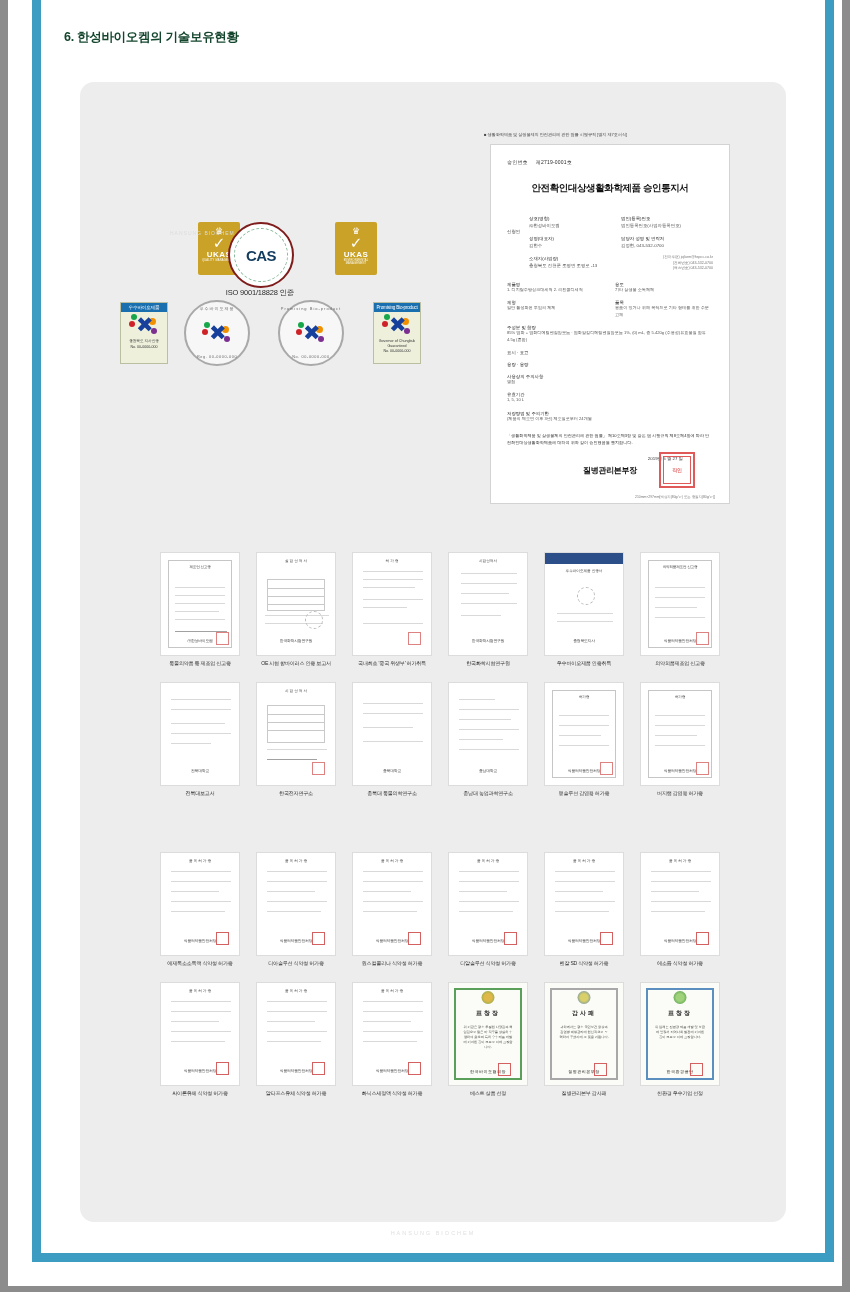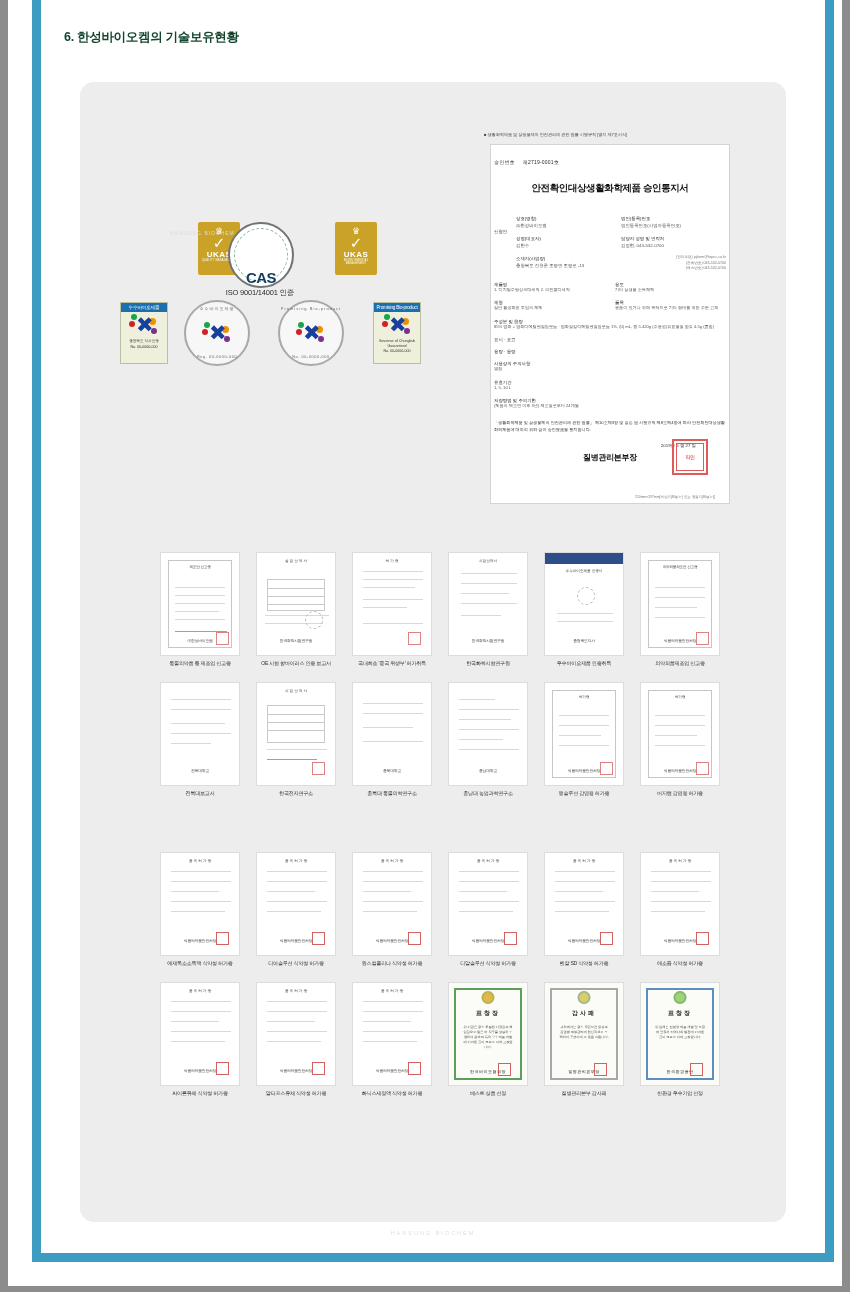--- a/index.html
+++ b/index.html
@@ -37,22 +37,22 @@
     position:absolute;width:42px;height:53px;background:#c9a227;border-radius:2px;
     display:flex;flex-direction:column;align-items:center;justify-content:flex-start;
     color:#fff;padding-top:5px;box-sizing:border-box;
   }
   .ukas .crown{font-size:9px;line-height:9px;}
   .ukas .tick{font-size:15px;line-height:14px;font-weight:bold;}
   .ukas .nm{font-size:8px;font-weight:bold;letter-spacing:0.4px;line-height:9px;}
   .ukas .sub{font-size:2.6px;line-height:3.4px;text-align:center;letter-spacing:.2px;}
   .cas{
     position:absolute;left:108px;top:0;width:62px;height:62px;border-radius:50%;
-    border:2px solid #737373;background:#fff;
-    display:flex;align-items:flex-end;justify-content:center;
+    border:2px solid #7f1d1d;background:#fff;
+    display:flex;align-items:center;justify-content:center;
   }
   .cas .ring{
     position:absolute;inset:4px;border-radius:50%;border:1px dashed #1d7a43;opacity:.55;
   }
   .cas .txt{font-size:15px;font-weight:bold;color:#123b5e;letter-spacing:-.5px;z-index:2;}
   .cas-cap{
     position:absolute;left:84px;top:66px;width:112px;text-align:center;
     font-size:7.5px;color:#2b2b2b;letter-spacing:-.2px;
   }
   .bio-sq{
@@ -89,21 +89,21 @@
   .logo-watermark{
     position:absolute;left:90px;top:148px;font-size:5px;color:#dcdcdc;letter-spacing:1px;
   }
 
   
   .cert-note{
     position:absolute;left:404px;top:50px;font-size:4.2px;color:#4a4a4a;letter-spacing:-.1px;
   }
   .big-cert{
     position:absolute;left:410px;top:62px;width:240px;height:360px;
-    background:#ffffff;border:1px solid #d3d3d3;box-sizing:border-box;padding:14px 3px;
+    background:#ffffff;border:1px solid #d3d3d3;box-sizing:border-box;padding:14px 16px;
   }
   .bc-num{font-size:5px;color:#2c2c2c;letter-spacing:.2px;}
   .bc-title{
     text-align:center;font-size:9.5px;font-weight:bold;color:#111;
     margin:17px 0 20px;letter-spacing:-.4px;
   }
   .bc-grid{display:flex;font-size:4.4px;color:#333;line-height:7px;}
   .bc-left-label{width:22px;padding-top:13px;}
   .bc-col{flex:1;}
   .bc-col2{flex:1;}
@@ -216,21 +216,21 @@
         <div class="crown">♛</div>
         <div class="tick">✓</div>
         <div class="nm">UKAS</div>
         <div class="sub">QUALITY MANAGEMENT</div>
       </div>
 
       <div class="cas">
         <div class="ring"></div>
         <div class="txt">CAS</div>
       </div>
-      <div class="cas-cap">ISO 9001/14001 인증</div>
+      <div class="cas-cap">ISO 9001/18828 인증</div>
 
       <div class="ukas" style="left:215px;top:0;">
         <div class="crown">♛</div>
         <div class="tick">✓</div>
         <div class="nm">UKAS</div>
         <div class="sub">ENVIRONMENTAL MANAGEMENT</div>
       </div>
 
       <div class="bio-sq" style="left:0px;top:80px;">
         <div class="cap">우수바이오제품</div>

